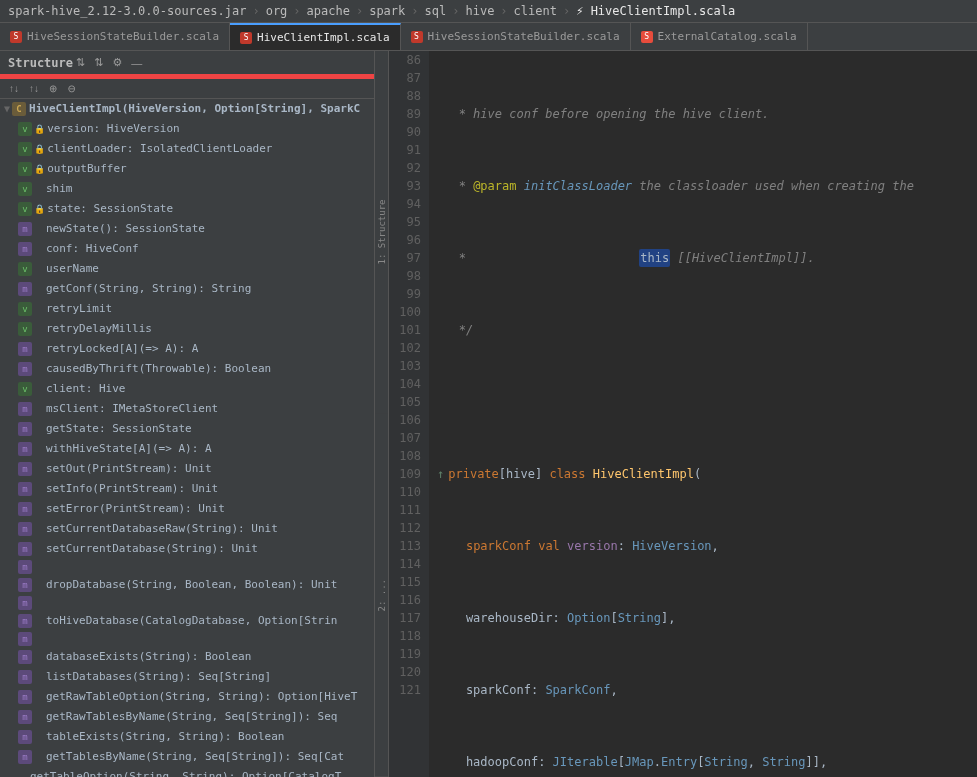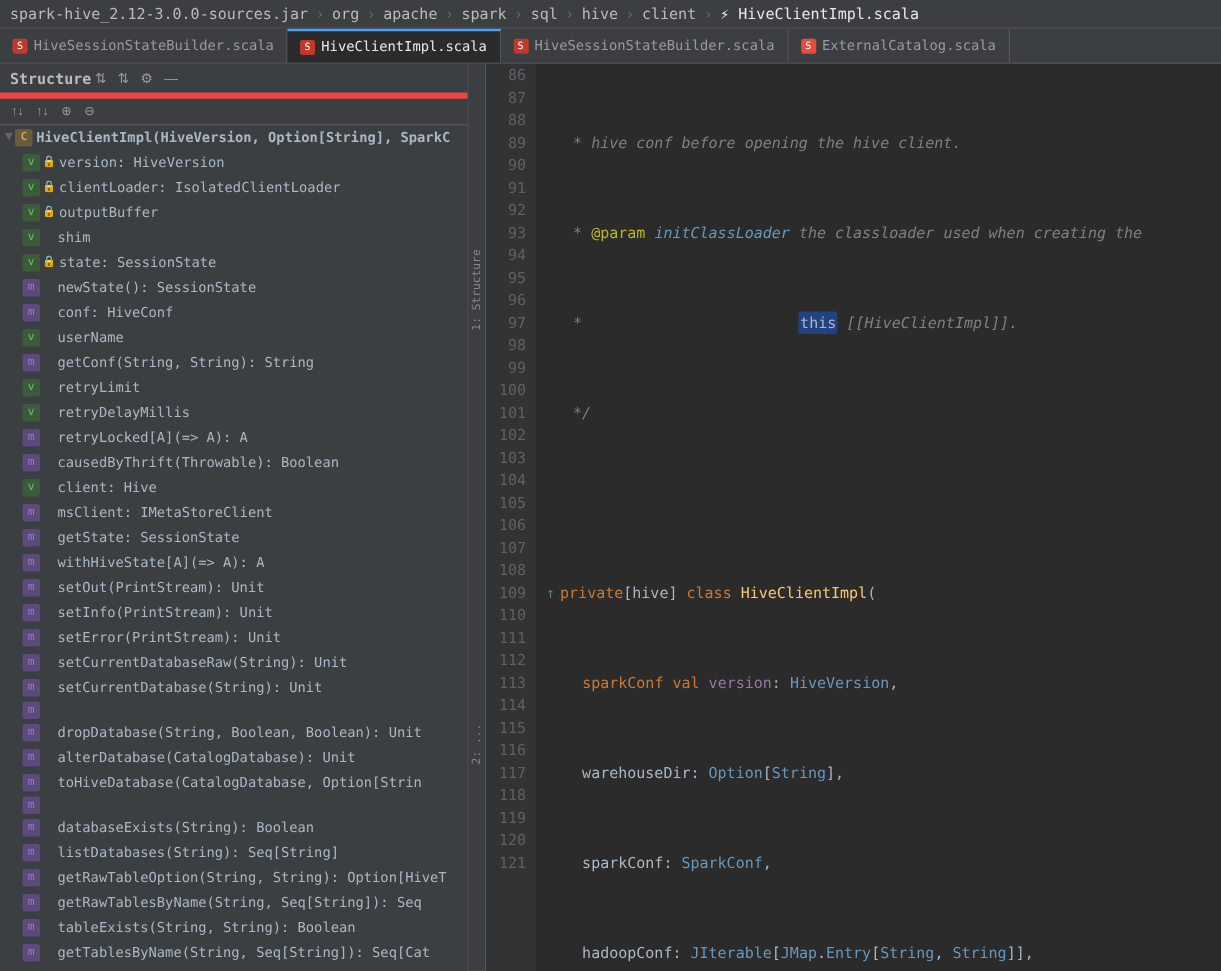--- a/index.html
+++ b/index.html
@@ -354,21 +354,20 @@
         <span style="width:12px;display:inline-block"></span>
       </div>
       <div class="structure-item indent-1">
         <span style="display:inline-block;width:14px;height:14px;background:#5c4a7a;border-radius:2px;font-size:9px;color:#9b7cc7;text-align:center;line-height:14px;margin-right:2px;flex-shrink:0">m</span>
         <span style="width:12px;display:inline-block"></span>
         <span>dropDatabase(String, Boolean, Boolean): Unit</span>
       </div>
       <div class="structure-item indent-1">
         <span style="display:inline-block;width:14px;height:14px;background:#5c4a7a;border-radius:2px;font-size:9px;color:#9b7cc7;text-align:center;line-height:14px;margin-right:2px;flex-shrink:0">m</span>
         <span style="width:12px;display:inline-block"></span>
-        <span>alterDatabase(CatalogDatabase): Unit</span>
       </div>
       <div class="structure-item indent-1">
         <span style="display:inline-block;width:14px;height:14px;background:#5c4a7a;border-radius:2px;font-size:9px;color:#9b7cc7;text-align:center;line-height:14px;margin-right:2px;flex-shrink:0">m</span>
         <span style="width:12px;display:inline-block"></span>
         <span>toHiveDatabase(CatalogDatabase, Option[Strin</span>
       </div>
       <div class="structure-item indent-1">
         <span style="display:inline-block;width:14px;height:14px;background:#5c4a7a;border-radius:2px;font-size:9px;color:#9b7cc7;text-align:center;line-height:14px;margin-right:2px;flex-shrink:0">m</span>
         <span style="width:12px;display:inline-block"></span>
       </div>

